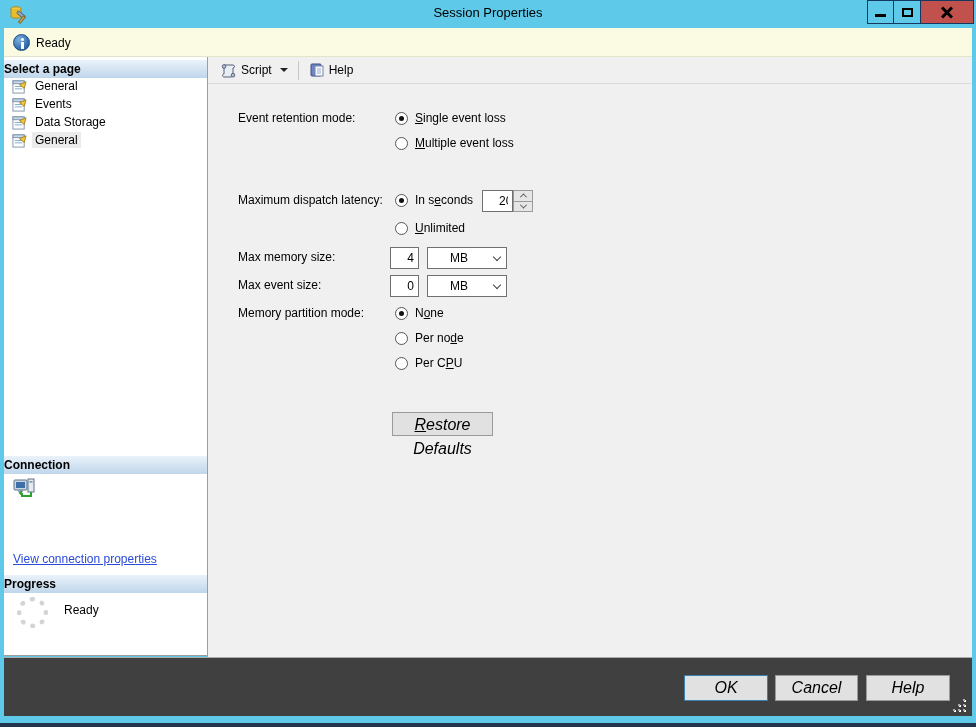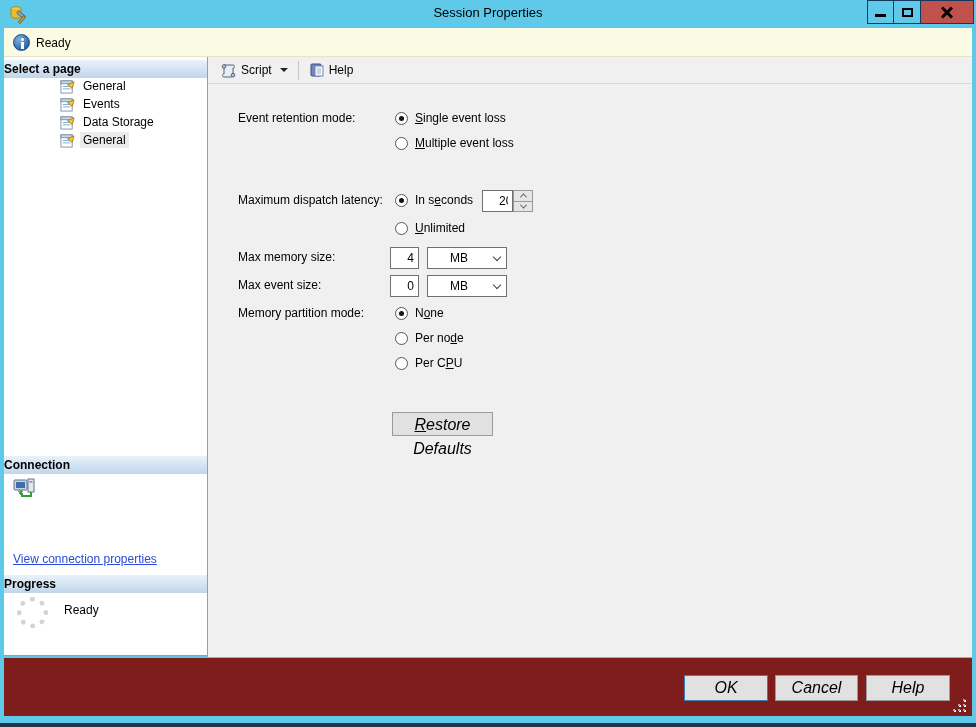--- a/index.html
+++ b/index.html
@@ -26,21 +26,21 @@
   
   .statusbar { position:absolute; left:4px; top:28px; width:968px; height:29px; background:#FBFBE3; border-bottom:1px solid #E4E4CB; }
   .info-icon { position:absolute; left:9px; top:6px; width:17px; height:17px; border-radius:50%; background:radial-gradient(circle at 35% 30%, #7FB2E0, #2E67A8 70%); border:1px solid #1E4E86; }
   .info-icon::before { content:""; position:absolute; left:7px; top:3px; width:3px; height:3px; background:#fff; border-radius:50%; }
   .info-icon::after { content:""; position:absolute; left:7px; top:7px; width:3px; height:7px; background:#fff; }
   .status-text { position:absolute; left:32px; top:8px; font-size:12px; }
 
   
   .sidebar { position:absolute; left:4px; top:57px; width:204px; height:599px; background:#fff; border-right:1px solid #9D9D9D; border-bottom:1px solid #9D9D9D; }
   .side-header { position:absolute; left:0; width:203px; height:18px; line-height:18px; font-weight:bold; font-size:12px; background:linear-gradient(#EAF2FA,#BFD6EB); }
-  .page-item { position:absolute; left:8px; height:18px; display:flex; align-items:center; gap:5px; cursor:pointer;margin-left:48px; }
+  .page-item { position:absolute; left:8px; height:18px; display:flex; align-items:center; gap:5px; cursor:pointer; }
   .page-label { padding:1px 3px; }
   .page-label.on { background:#EBEBEB; }
   .conn-link { position:absolute; left:9px; top:495px; color:#2B4BD7; text-decoration:underline; cursor:pointer; }
   .spinner { position:absolute; left:13px; top:540px; width:31px; height:31px; border:5px dotted #D4D4D4; border-radius:50%; }
   .progress-ready { position:absolute; left:60px; top:546px; }
   .conn-icon { position:absolute; left:9px; top:421px; width:24px; height:24px; }
 
   
   .main { position:absolute; left:208px; top:57px; width:764px; height:600px; background:#F0F0F0; }
   .toolbar { position:absolute; left:0; top:0; right:0; height:27px; border-bottom:1px solid #DADADA; display:flex; align-items:center; padding-left:7px; }
@@ -65,21 +65,21 @@
 
   .combo { position:absolute; width:80px; height:22px; border:1px solid #707070; background:#fff; display:flex; align-items:center; padding:0 6px; cursor:pointer; }
   .combo-text { flex:1;margin-left:16px; }
   .chev { width:6px; height:6px; border-right:1.6px solid #444; border-bottom:1.6px solid #444; transform:rotate(45deg); margin-top:-3px; }
 
   .btn { position:absolute; height:26px; background:#E1E1E1; border:1px solid #9A9A9A; font-family:"Liberation Sans", sans-serif; font-size:16px; text-align:center; line-height:24px; cursor:pointer;font-style:italic; }
   .btn.default { border:1px solid #3C7FB1; }
   .restore-btn { left:184px; top:355px; width:101px; height:24px; }
 
   
-  .footer { position:absolute; left:4px; top:657px; width:968px; height:59px; background:#7f1d1d; border-top:1px solid #ABABAB; }
+  .footer { position:absolute; left:4px; top:657px; width:968px; height:59px; background:#404040; border-top:1px solid #ABABAB; }
   .grip { position:absolute; right:7px; bottom:5px; width:12px; height:12px; }
   .grip i { position:absolute; width:2px; height:2px; background:#A9A9A9; box-shadow:1px 1px 0 #fff; }
   .bottom-edge { position:absolute; left:0; right:0; bottom:0; height:4px; background:#23344C; }
 </style>
 </head>
 <body>
 
 <div id="win">
 
   <div class="titlebar">

